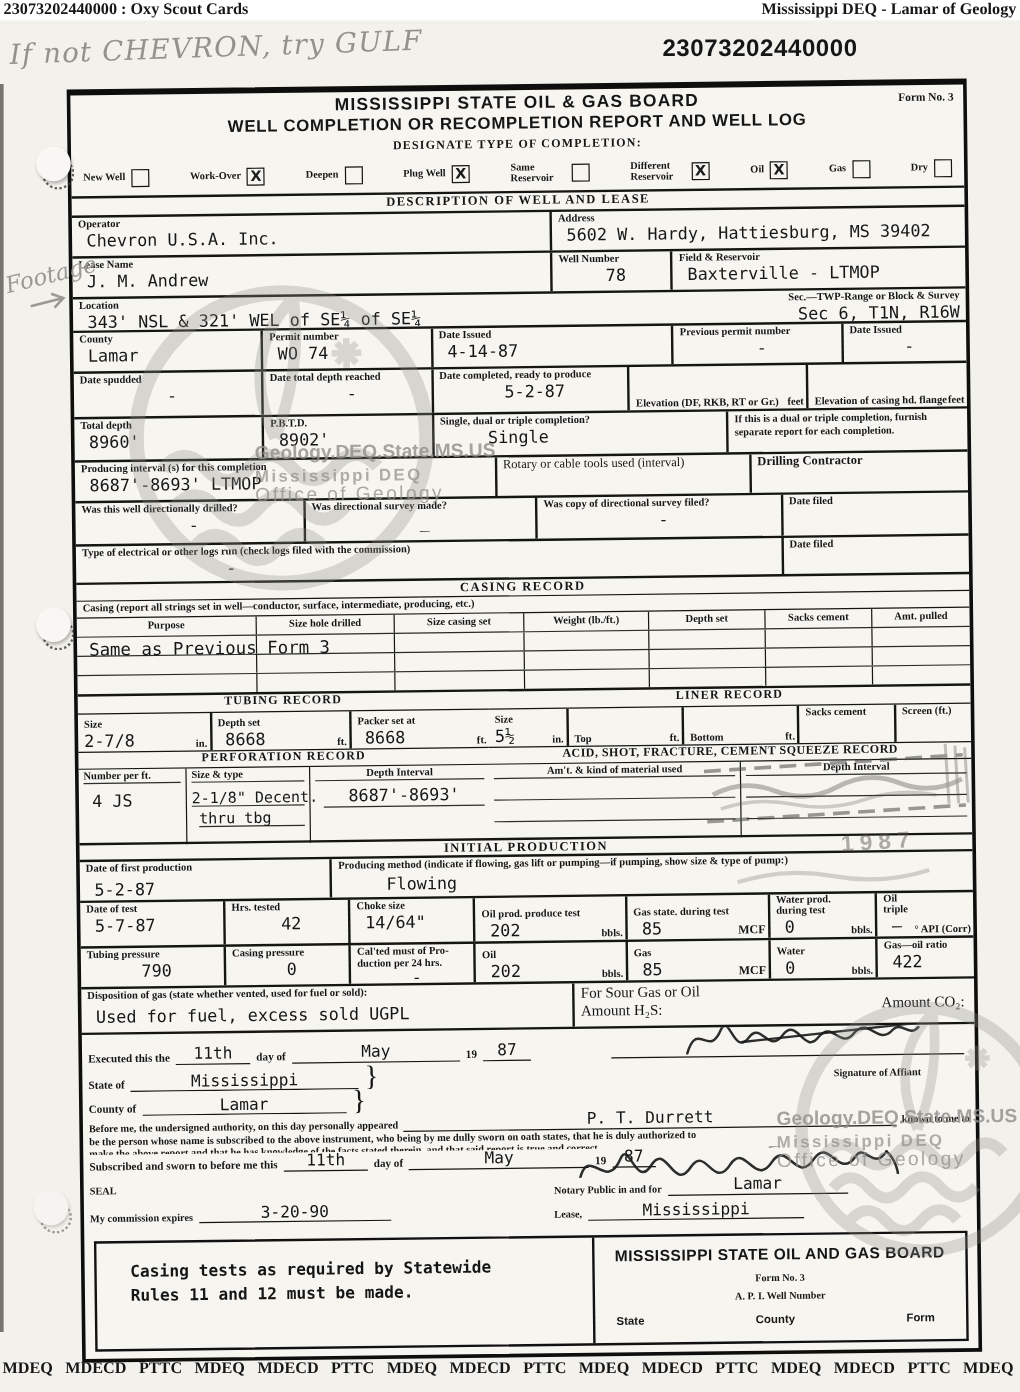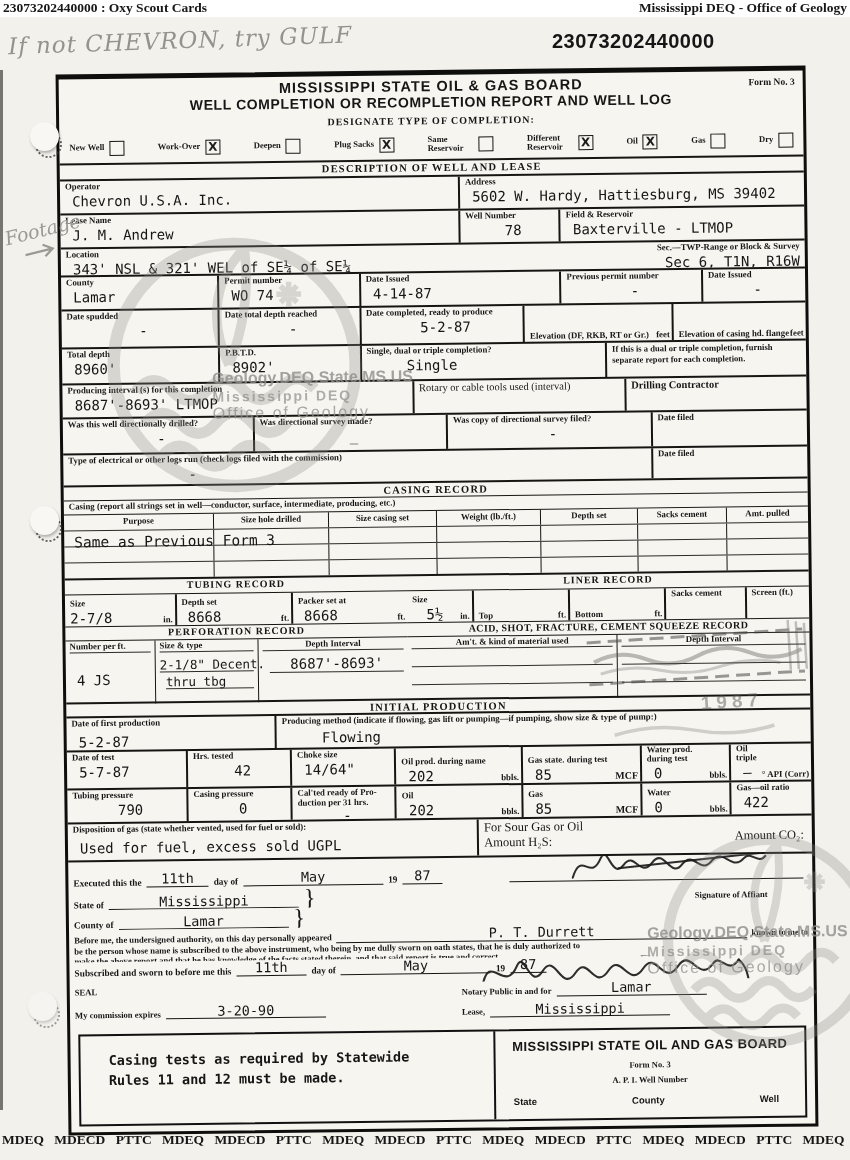--- a/index.html
+++ b/index.html
@@ -72,21 +72,21 @@
   .punch{position:absolute;z-index:30}
   .punch .dot{position:absolute;left:5px;top:9px;width:27px;height:27px;border-radius:50%;border:2.5px dotted #3a3a38;opacity:.8}
   .punch .hole{position:absolute;left:0;top:0;width:29px;height:29px;border-radius:50%;background:#f8f7f3;box-shadow:1px 2px 3px rgba(0,0,0,.28)}
   .ticker{position:absolute;left:2px;top:1132px;width:848px;font-weight:bold;font-size:13.5px;letter-spacing:0;word-spacing:7px;white-space:nowrap;z-index:40}
 </style>
 </head>
 <body>
 
 <div class="scanbar">
   <span>23073202440000 : Oxy Scout Cards</span>
-  <span>Mississippi DEQ - Office of Geology</span>
+  <span>Mississippi DEQ - Lamar of Geology</span>
 </div>
 <div class="paper"></div>
 <div class="leftedge"></div>
 
 <div class="pencil">If not CHEVRON, try GULF</div>
 <div class="docnum">23073202440000</div>
 <div class="marginnote">
   <span>Footage</span>
   <svg width="34" height="16" viewBox="0 0 34 16">
       <path d="M2,8 L29,8 M21,2 L30,8 L21,14" stroke="#9b9993" stroke-width="2.2" fill="none"></path>
@@ -159,21 +159,21 @@
       </div>
     <div class="ck">
         <span class="t">Work-Over</span>
         <span class="box">X</span>
       </div>
     <div class="ck">
         <span class="t">Deepen</span>
         <span class="box"></span>
       </div>
     <div class="ck">
-        <span class="t">Plug Sacks</span>
+        <span class="t">Plug Well</span>
         <span class="box">X</span>
       </div>
     <div class="ck">
         <span class="t">Same Reservoir</span>
         <span class="box"></span>
       </div>
     <div class="ck">
         <span class="t">Different Reservoir</span>
         <span class="box">X</span>
       </div>
@@ -404,40 +404,40 @@
               <div class="lbl">Packer set at</div>
               <div class="val" style="margin-left:6px">8668</div>
             </div>
           <div class="unit">ft.</div>
         </div>
       </div>
       <div class="shdr" style="border-top:1.8px solid #151512">PERFORATION RECORD</div>
       <div class="ptab">
         <div class="pcell" style="width:26%">
           <div class="lbl pline">Number per ft.</div>
-          <div class="val" style="margin-top:20px">4 JS</div>
+          <div class="val" style="margin-top:8px">4 JS</div>
         </div>
         <div class="pcell" style="width:30%">
           <div class="lbl pline">Size &amp; type</div>
           <div class="val pline" style="margin:6px 0 0;font-size:12.5px">2-1/8" Decent.</div>
           <div class="val pline" style="margin:3px 0 0 6px;font-size:12.5px">thru tbg</div>
         </div>
         <div class="pcell" style="width:44%">
           <div class="lbl pline" style="text-align:center">Depth Interval</div>
           <div class="val pline" style="margin-top:6px;text-align:center">8687'-8693'</div>
         </div>
       </div>
     </div>
     <div class="half bl" style="width:54%">
       <div class="shdr">LINER RECORD</div>
       <div class="fields">
         <div class="c vu" style="width:16%">
           <div>
               <div class="lbl">Size</div>
-              <div class="val" style="margin-left:14px">5½</div>
+              <div class="val" style="margin-left:0">5½</div>
             </div>
           <div class="unit">in.</div>
         </div>
         <div class="c bl vu" style="width:24%">
           <div class="lbl">Top</div>
           <div class="unit">ft.</div>
         </div>
         <div class="c bl vu" style="width:24%">
           <div class="lbl">Bottom</div>
           <div class="unit">ft.</div>
@@ -484,21 +484,21 @@
     <div class="c bl" style="width:14%">
       <div class="lbl">Hrs. tested</div>
       <div class="val" style="text-align:center">42</div>
     </div>
     <div class="c bl" style="width:14%">
       <div class="lbl">Choke size</div>
       <div class="val">14/64"</div>
     </div>
     <div class="c bl vu" style="width:17%">
       <div>
-          <div class="lbl">Oil prod. during name</div>
+          <div class="lbl">Oil prod. produce test</div>
           <div class="val">202</div>
         </div>
       <div class="unit">bbls.</div>
     </div>
     <div class="c bl vu" style="width:16%">
       <div>
           <div class="lbl">Gas state. during test</div>
           <div class="val">85</div>
         </div>
       <div class="unit" style="font-size:10px">MCF</div>
@@ -521,22 +521,22 @@
   <div class="r" style="height:34px">
     <div class="c" style="width:16%">
       <div class="lbl">Tubing pressure</div>
       <div class="val" style="text-align:center">790</div>
     </div>
     <div class="c bl" style="width:14%">
       <div class="lbl">Casing pressure</div>
       <div class="val" style="text-align:center">0</div>
     </div>
     <div class="c bl" style="width:14%">
-      <div class="lbl">Cal'ted ready of Pro-</div>
-      <div class="lbl">duction per 31 hrs.</div>
+      <div class="lbl">Cal'ted must of Pro-</div>
+      <div class="lbl">duction per 24 hrs.</div>
       <div class="val" style="text-align:center;margin-top:0">-</div>
     </div>
     <div class="c bl vu" style="width:17%">
       <div>
           <div class="lbl">Oil</div>
           <div class="val">202</div>
         </div>
       <div class="unit">bbls.</div>
     </div>
     <div class="c bl vu" style="width:16%">
@@ -664,19 +664,19 @@
       <div>Casing tests as required by Statewide</div>
       <div>Rules 11 and 12 must be made.</div>
     </div>
     <div class="board" style="width:43%">
       <div class="b1">MISSISSIPPI STATE OIL AND GAS BOARD</div>
       <div class="b2">Form No. 3</div>
       <div class="b3">A. P. I. Well Number</div>
       <div class="b4">
         <span>State</span>
         <span>County</span>
-        <span>Well</span>
+        <span>Form</span>
       </div>
     </div>
   </div>
 </div>
 
 <div class="ticker">MDEQ MDECD PTTC MDEQ MDECD PTTC MDEQ MDECD PTTC MDEQ MDECD PTTC MDEQ MDECD PTTC MDEQ MDECD PTTC</div>
 
 </body></html>

